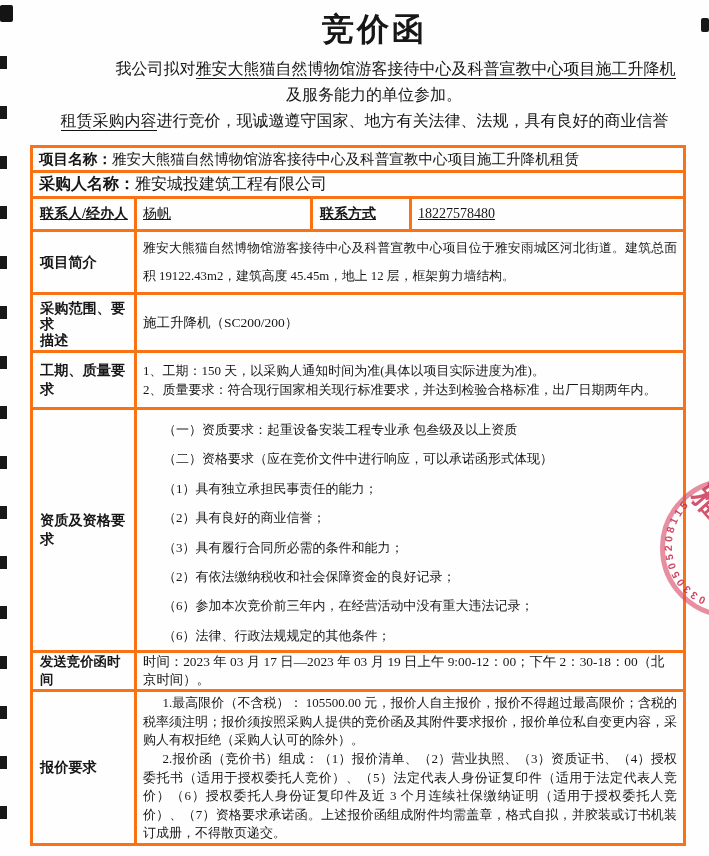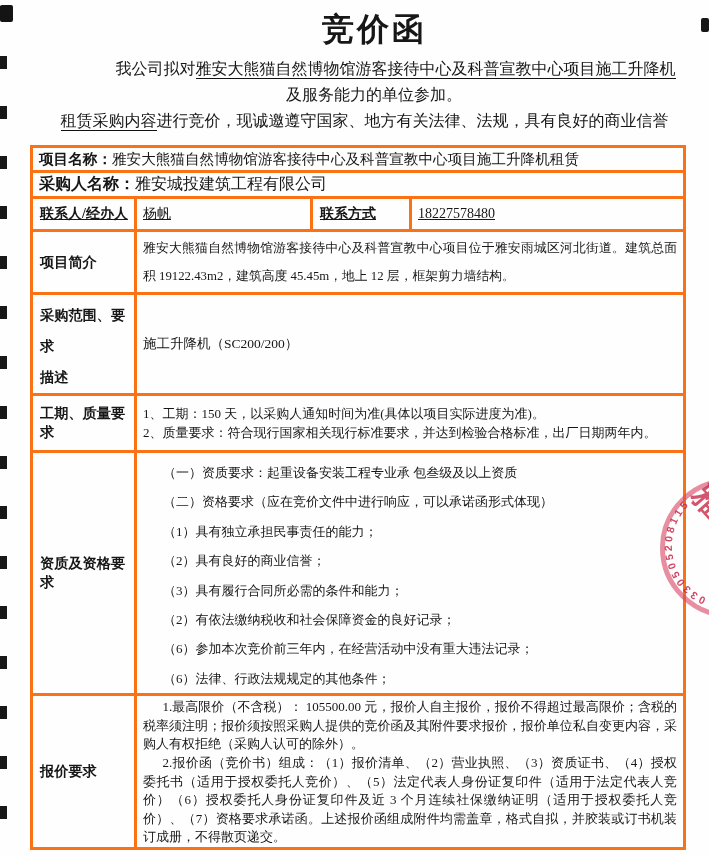--- a/index.html
+++ b/index.html
@@ -26,21 +26,21 @@
   td{border:3px solid #f97316;padding:0 6px;font-size:13px;vertical-align:middle;
      overflow:hidden;word-break:break-all;}
   table{border:2px solid #222;}
   .lbl{font-weight:bold;font-size:14.2px;padding-left:7px;padding-right:2px;}
   .r1{height:25px;} .r1 td{font-size:14.6px;}
   .r2{height:26px;} .r2 td{font-size:16px;}
   .r3{height:33px;text-decoration:underline;} .r3 td{font-size:14px;}
   .r4{height:63px;}
   .r4 .val{font-size:12.8px;line-height:28px;vertical-align:top;padding-top:2px;text-align:justify;}
   .r5{height:58px;}
-  .r5 .lbl{vertical-align:top;padding-top:5px;line-height:31px;white-space:pre-line;margin-top:36px;}
+  .r5 .lbl{vertical-align:top;padding-top:5px;line-height:16px;white-space:pre-line;margin-top:36px;}
   .r5 .val{text-align:left;font-size:13.5px;}
   .r6{height:57px;}
   .r6 .val{font-size:13px;line-height:19px;}
   .r7{height:236px;}
   .r7 .val{font-size:13px;line-height:29.4px;vertical-align:top;padding:5px 8px 0 26px;margin-left:37px;}
   .r8{height:24px;} .r8 td{font-size:13.4px;}
   .r9{height:132px;}
   .r9 .val{vertical-align:top;padding-top:2px;}
   p.qp{margin:0;font-size:13px;line-height:18.6px;text-indent:1.5em;text-align:justify;}
   .inline-lbl{font-weight:bold;}
@@ -122,20 +122,24 @@
           <div>（二）资格要求（应在竞价文件中进行响应，可以承诺函形式体现）</div>
           <div>（1）具有独立承担民事责任的能力；</div>
           <div>（2）具有良好的商业信誉；</div>
           <div>（3）具有履行合同所必需的条件和能力；</div>
           <div>（2）有依法缴纳税收和社会保障资金的良好记录；</div>
           <div>（6）参加本次竞价前三年内，在经营活动中没有重大违法记录；</div>
           <div>（6）法律、行政法规规定的其他条件；</div>
         </td>
       </tr>
 
+      <tr class="r8">
+        <td class="lbl">发送竞价函时间</td>
+        <td colspan="3">时间：2023 年 03 月 17 日—2023 年 03 月 19 日上午 9:00-12：00；下午 2：30-18：00（北京时间）。</td>
+      </tr>
 
       <tr class="r9">
         <td class="lbl">报价要求</td>
         <td colspan="3" class="val">
           <p class="qp">1.最高限价（不含税）： 105500.00 元，报价人自主报价，报价不得超过最高限价；含税的税率须注明；报价须按照采购人提供的竞价函及其附件要求报价，报价单位私自变更内容，采购人有权拒绝（采购人认可的除外）。</p>
           <p class="qp">2.报价函（竞价书）组成：（1）报价清单、（2）营业执照、（3）资质证书、（4）授权委托书（适用于授权委托人竞价）、（5）法定代表人身份证复印件（适用于法定代表人竞价）（6）授权委托人身份证复印件及近 3 个月连续社保缴纳证明（适用于授权委托人竞价）、（7）资格要求承诺函。上述报价函组成附件均需盖章，格式自拟，并胶装或订书机装订成册，不得散页递交。</p>
         </td>
       </tr>
 
     </tbody>

